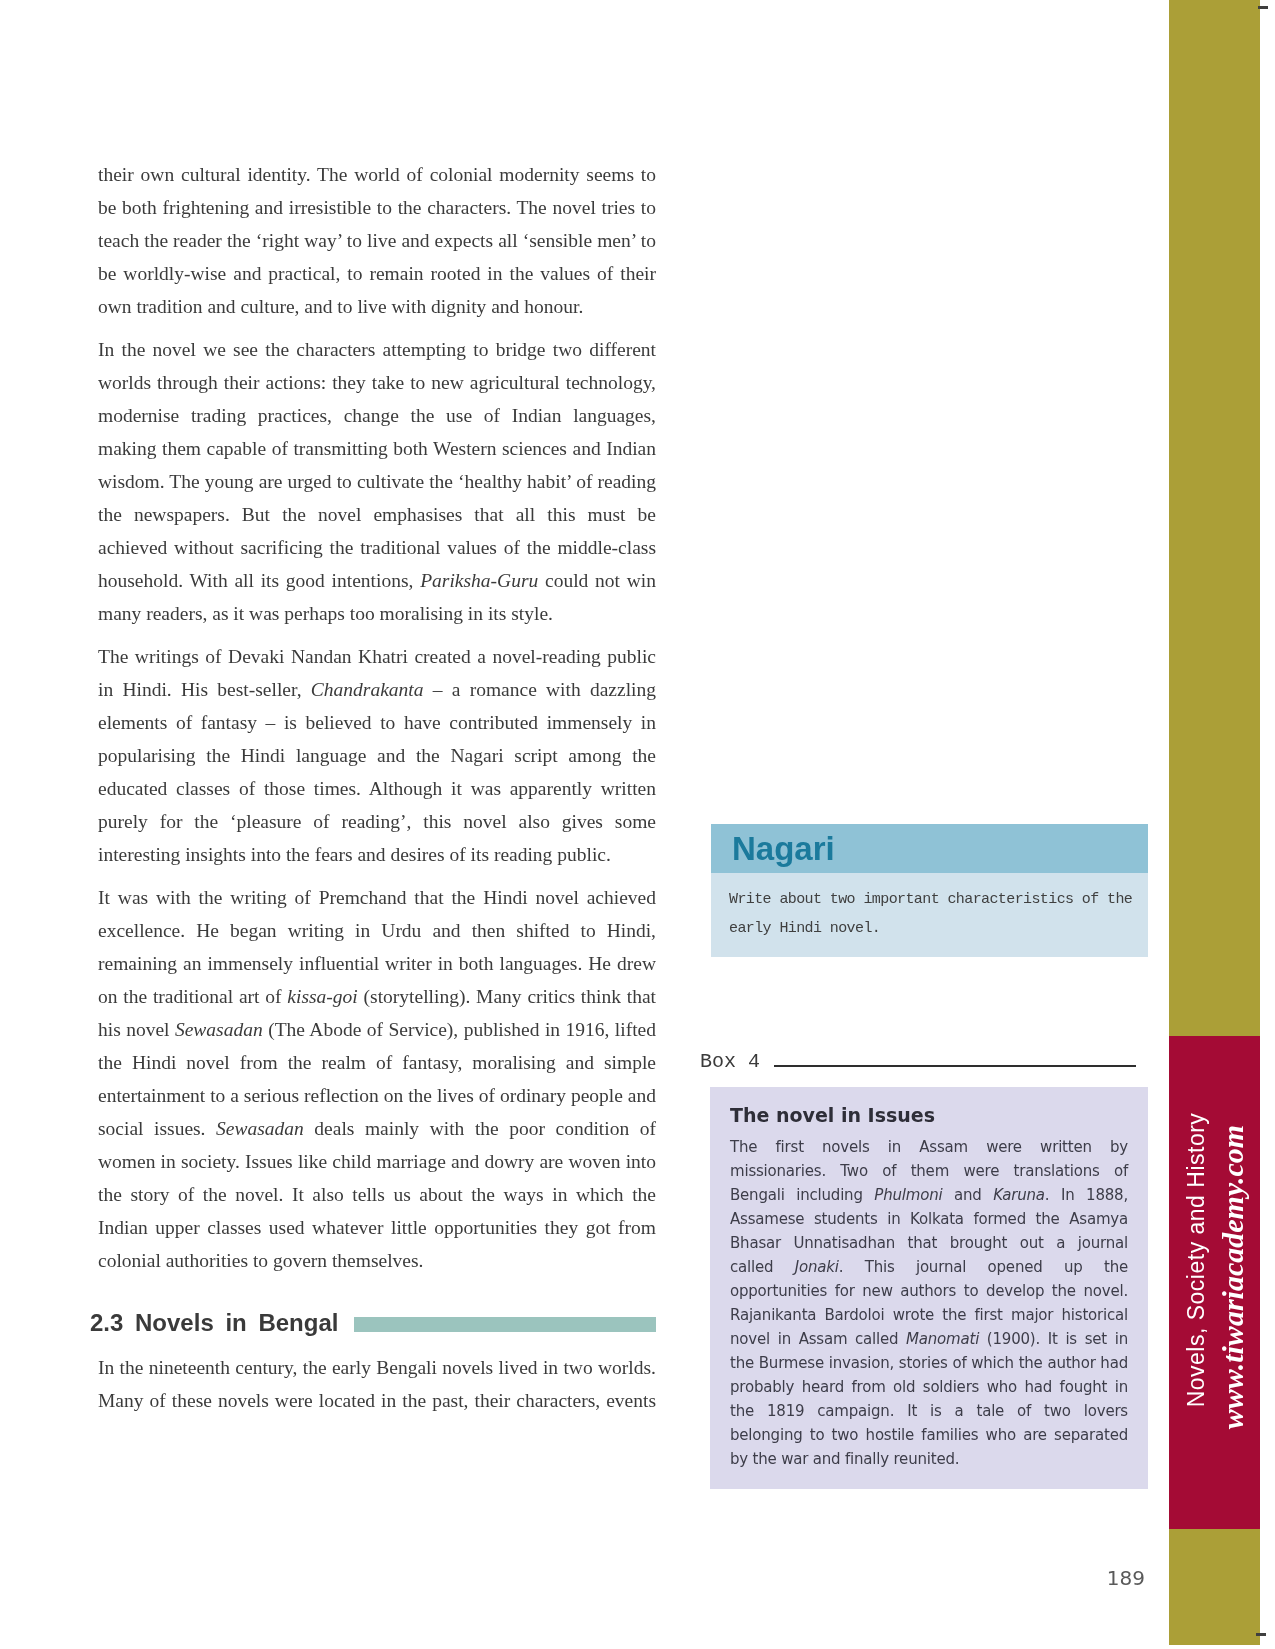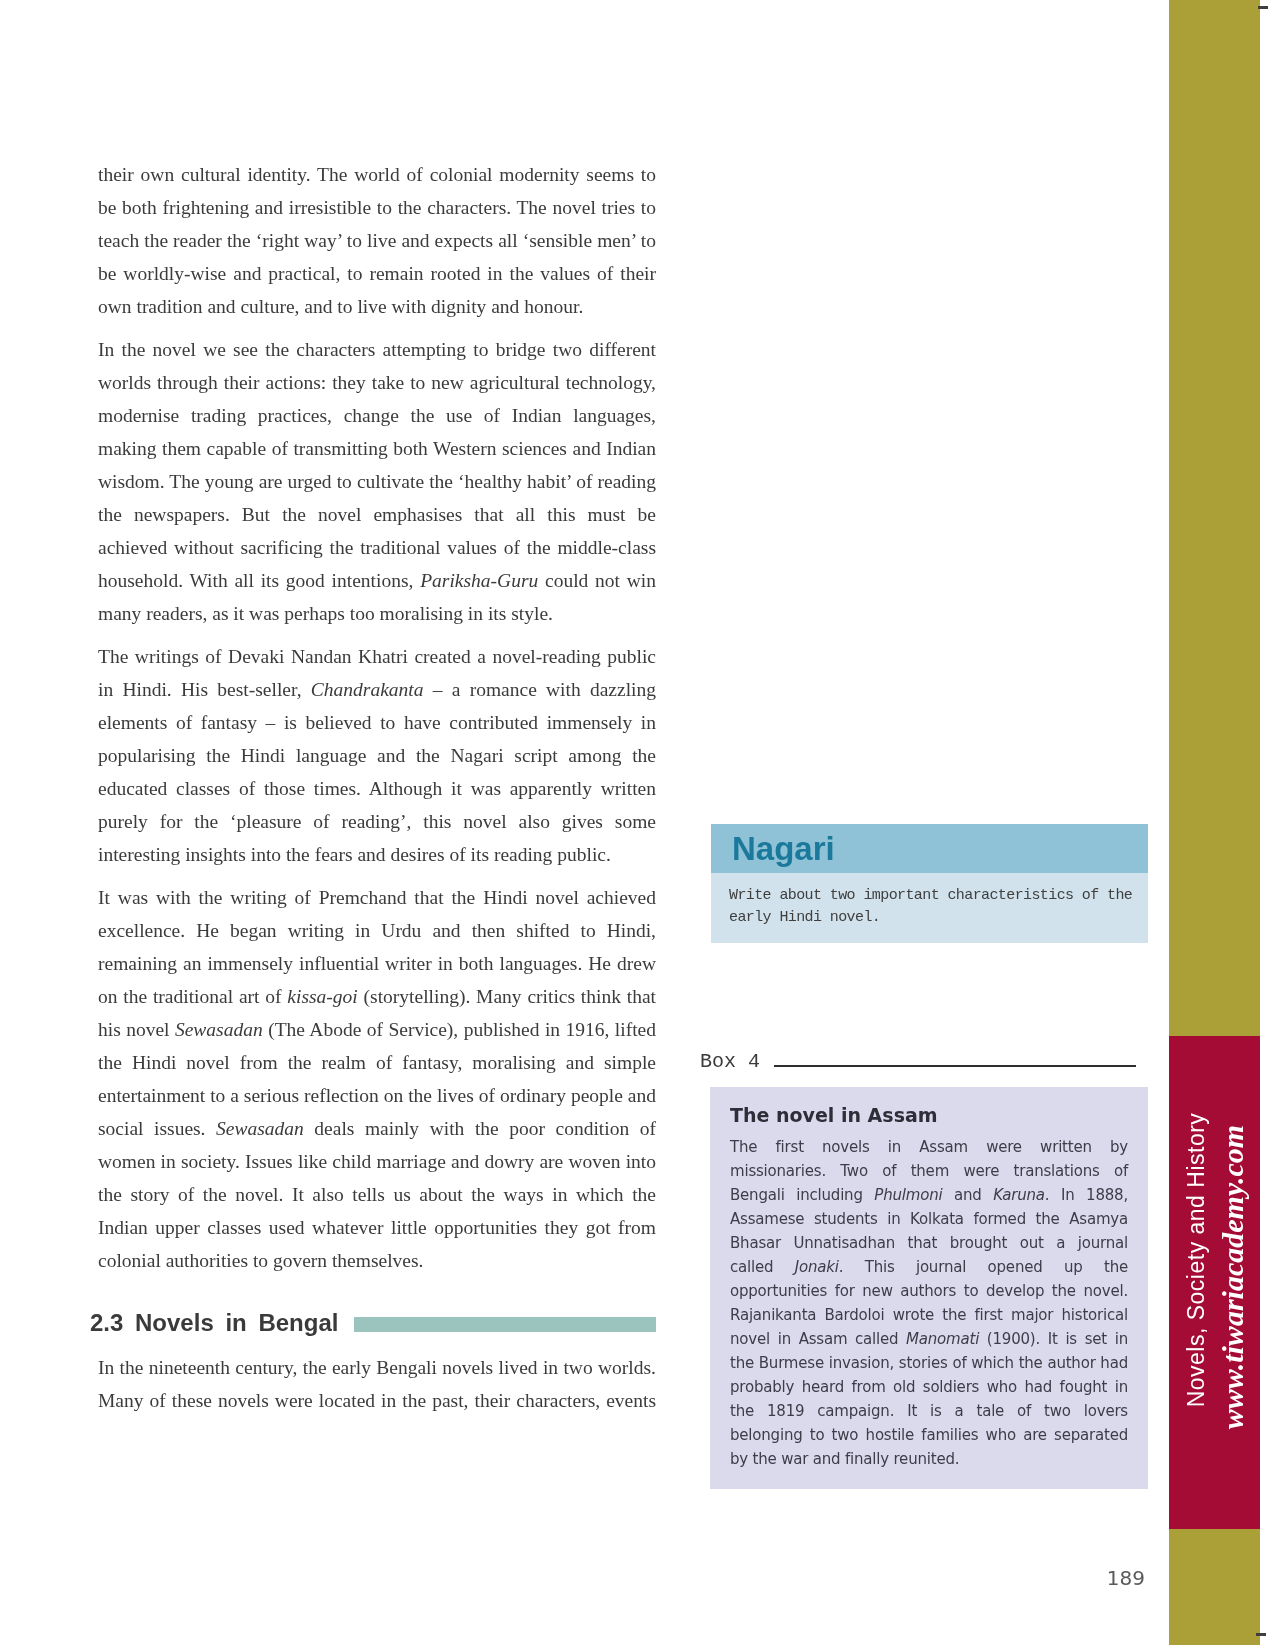--- a/index.html
+++ b/index.html
@@ -67,21 +67,21 @@
     font-size: 33px;
     color: var(--discuss-title);
     letter-spacing: 0px;
   }
   .discuss-body {
     background: var(--discuss-body-bg);
     padding: 12px 12px 14px 18px;
     font-family: "Liberation Mono", monospace;
     font-size: 15px;
     letter-spacing: -0.6px;
-    line-height: 22px;
+    line-height: 29px;
     color: #3f3f3f;
   }
 
   
   .box4-label-row {
     position: absolute;
     left: 700px; top: 1050px; width: 436px;
     display: flex;
     align-items: center;
   }
@@ -188,21 +188,21 @@
     <span class="discuss-title">Nagari</span>
   </div>
   <div class="discuss-body">Write about two important characteristics of the early Hindi novel.</div>
 </div>
 
 <div class="box4-label-row">
   <span class="box4-label">Box 4</span>
   <span class="box4-rule"></span>
 </div>
 <div class="box4">
-  <h3 class="box4-title">The novel in Assam</h3>
+  <h3 class="box4-title">The novel in Issues</h3>
   <div class="box4-body">The first novels in Assam were written by missionaries. Two of them were translations of Bengali including <em>Phulmoni</em> and <em>Karuna</em>. In 1888, Assamese students in Kolkata formed the Asamya Bhasar Unnatisadhan that brought out a journal called <em>Jonaki</em>. This journal opened up the opportunities for new authors to develop the novel. Rajanikanta Bardoloi wrote the first major historical novel in Assam called <em>Manomati</em> (1900). It is set in the Burmese invasion, stories of which the author had probably heard from old soldiers who had fought in the 1819 campaign. It is a tale of two lovers belonging to two hostile families who are separated by the war and finally reunited.</div>
 </div>
 
 <div class="strip strip-olive-top"></div>
 <div class="strip strip-maroon"></div>
 <div class="strip strip-olive-bottom"></div>
 
 <div class="vtext sidebar-title">Novels, Society and History</div>
 <div class="vtext sidebar-url">www.tiwariacademy.com</div>
 

